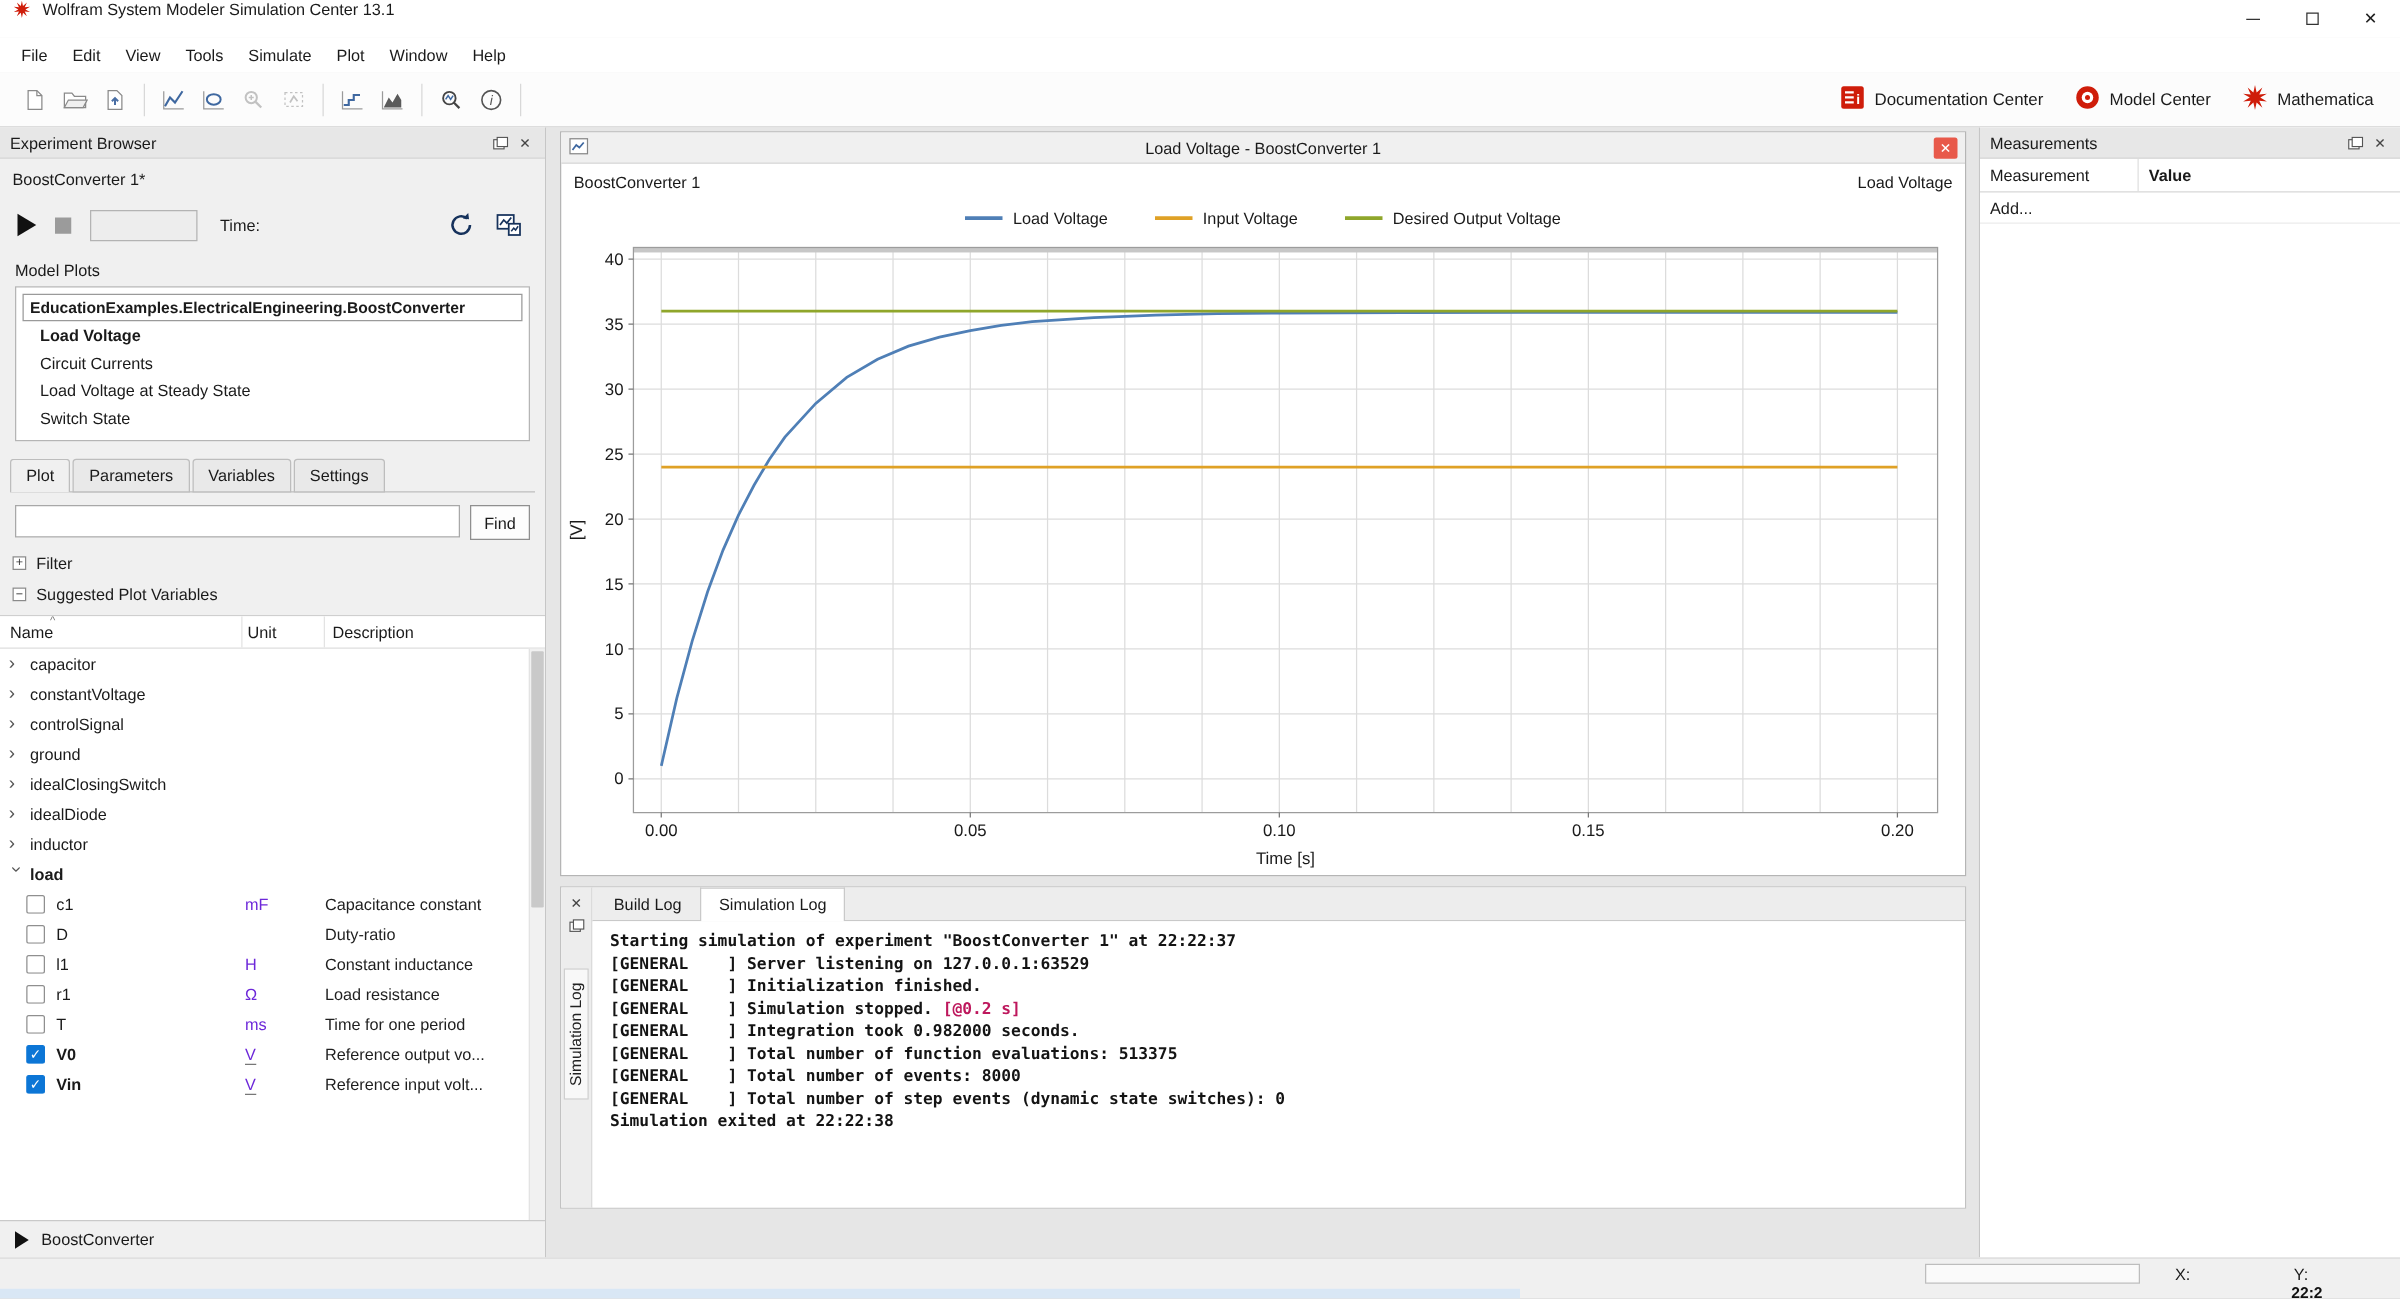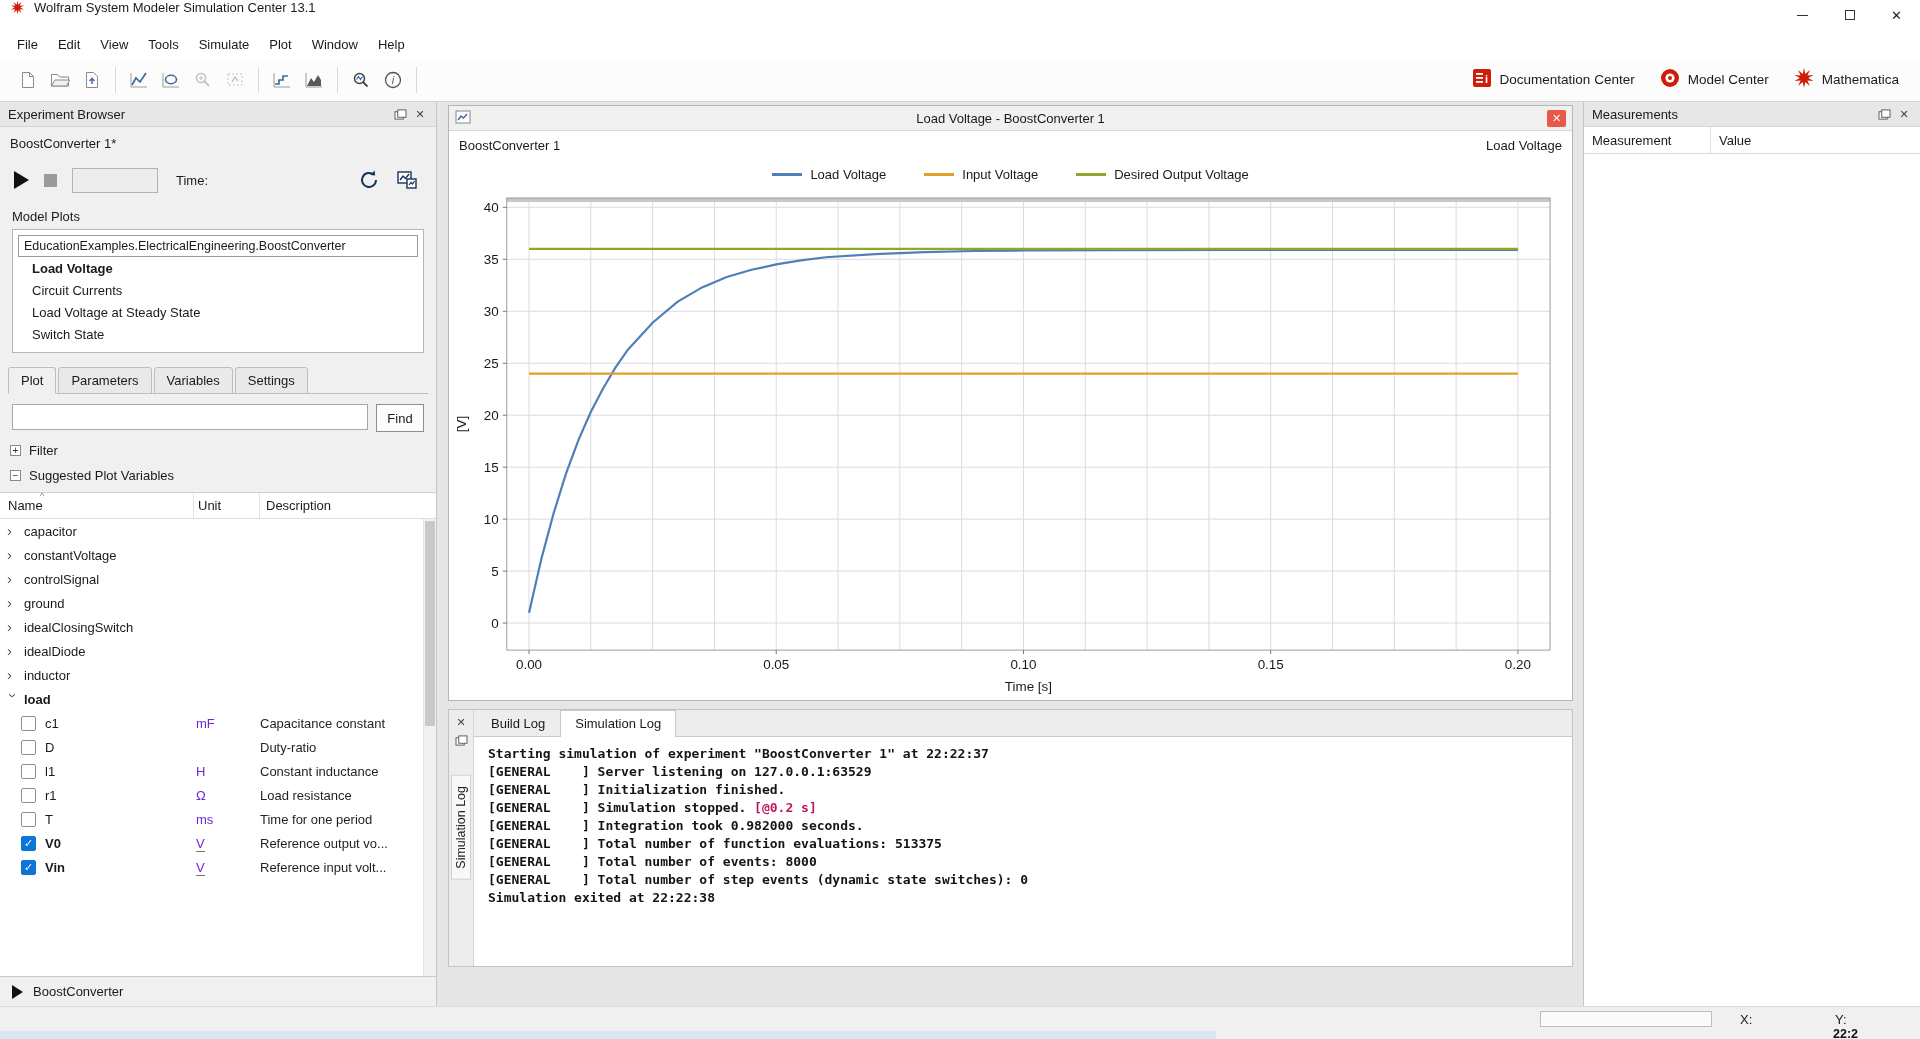--- a/index.html
+++ b/index.html
@@ -40,21 +40,21 @@
   .ph-ic { width: 20px; height: 18px; display: flex; align-items: center; justify-content: center; color: #444; font-size: 11px; }
   .eb-name { padding: 9px 10px 2px; flex: 0 0 30px; }
   .eb-controls { height: 46px; flex: 0 0 46px; display: flex; align-items: center; padding: 0 14px; }
   .play-btn { width: 0; height: 0; border-left: 15px solid #111; border-top: 9px solid transparent; border-bottom: 9px solid transparent; margin-right: 15px; }
   .stop-btn { width: 13px; height: 13px; background: #9b9b9b; margin-right: 15px; }
   .time-input { width: 86px; height: 25px; background: #ededed; border: 1px solid #b3b3b3; margin-right: 18px; font: inherit; }
   .time-label { margin-right: auto; }
   .ctl-ic { width: 30px; height: 30px; display: flex; align-items: center; justify-content: center; margin-left: 8px; }
   .mp-label { padding: 6px 12px 5px; flex: 0 0 26px; }
   .plots-box { margin: 0 12px; background: #fff; border: 1px solid #b5b5b5; padding: 5px 5px 7px; flex: 0 0 auto; }
-  .mp-path { border: 1px solid #9a9a9a; padding: 3px 5px; font-size: 12.5px; white-space: nowrap; overflow: hidden; }
+  .mp-path { border: 1px solid #9a9a9a; padding: 3px 5px; font-size: 12.5px; white-space: nowrap; overflow: hidden; font-weight: bold; }
   .plot-item { padding: 4px 0 3px 14px; }
   .plot-item.selected { font-weight: bold; }
   .eb-tabs { display: flex; align-items: flex-end; margin: 14px 8px 0 8px; border-bottom: 1px solid #bdbdbd; flex: 0 0 auto; }
   .eb-tab { padding: 5px 12px; background: #e9e9e9; border: 1px solid #bdbdbd; margin-right: 2px;
             border-top-left-radius: 3px; border-top-right-radius: 3px; margin-bottom: -1px; }
   .eb-tab.active { background: #f0f0f0; border-bottom-color: #f0f0f0; }
   .search-row { display: flex; margin: 10px 12px 6px; gap: 8px; flex: 0 0 auto; }
   .search-input { flex: 1; height: 26px; border: 1px solid #a8a8a8; background: #fff; padding: 0 6px; font: inherit; }
   .find-btn { width: 48px; height: 28px; border: 1px solid #8f8f8f; background: #fdfdfd; display: flex; align-items: center; justify-content: center; }
   .expander-row { display: flex; align-items: center; gap: 8px; padding: 5px 0 5px 10px; flex: 0 0 24px; }
@@ -109,21 +109,21 @@
   .log-tab { padding: 5px 14px; border: 1px solid transparent; border-bottom: none; }
   .log-tab.active { background: #fff; border-color: #c9c9c9; margin-bottom: -1px; padding-bottom: 6px; }
   .log-content { flex: 1; background: #fff; padding: 8px 0 0 14px; font-family: "DejaVu Sans Mono", "Liberation Mono", monospace;
                  font-size: 13px; font-weight: bold; line-height: 18px; white-space: pre; color: #141414; overflow: hidden; }
   .log-link { color: #be185d; }
 
   
   .right-panel { flex: 0 0 337px; background: #fff; border-left: 1px solid #c6c6c6; display: flex; flex-direction: column; }
   .rp-table-header { display: flex; height: 27px; flex: 0 0 27px; border-bottom: 1px solid #d8d8d8; align-items: stretch; }
   .rp-col1 { flex: 0 0 127px; padding-left: 8px; border-right: 1px solid #e0e0e0; display: flex; align-items: center; }
-  .rp-col2 { flex: 1; padding-left: 8px; display: flex; align-items: center; }
+  .rp-col2 { flex: 1; padding-left: 8px; display: flex; align-items: center; font-weight: bold; }
   .rp-add { height: 25px; flex: 0 0 25px; display: flex; align-items: center; padding-left: 8px; border-bottom: 1px solid #ebebeb; }
 
   
   .statusbar { position: absolute; left: 0; top: 1006px; width: 100%; height: 25px; background: #f0f0f0; border-top: 1px solid #dadada; }
   .sb-progress { position: absolute; left: 1540px; top: 4px; width: 172px; height: 16px; border: 1px solid #bdbdbd; background: #fafafa; }
   .sb-x { position: absolute; left: 1740px; top: 5px; }
   .sb-y { position: absolute; left: 1835px; top: 5px; }
   .taskbar-strip { position: absolute; left: 0; top: 1031px; width: 1216px; height: 8px; background: #d9e7f5; }
   .taskbar-clock { position: absolute; left: 1833px; top: 1027px; font-size: 12.5px; font-weight: bold; color: #101010; }
 </style>
@@ -617,20 +617,21 @@
           </span>
       </div>
       <div class="rp-table-header">
         <div class="rp-col1">
             <span>Measurement</span>
           </div>
         <div class="rp-col2">
             <span>Value</span>
           </div>
       </div>
+      <div class="rp-add">Add...</div>
     </div>
   </div>
 
   <div class="statusbar">
     <div class="sb-progress"></div>
     <span class="sb-x">X:</span>
     <span class="sb-y">Y:</span>
   </div>
   <div class="taskbar-strip"></div>
   <div class="taskbar-clock">22:2</div>

